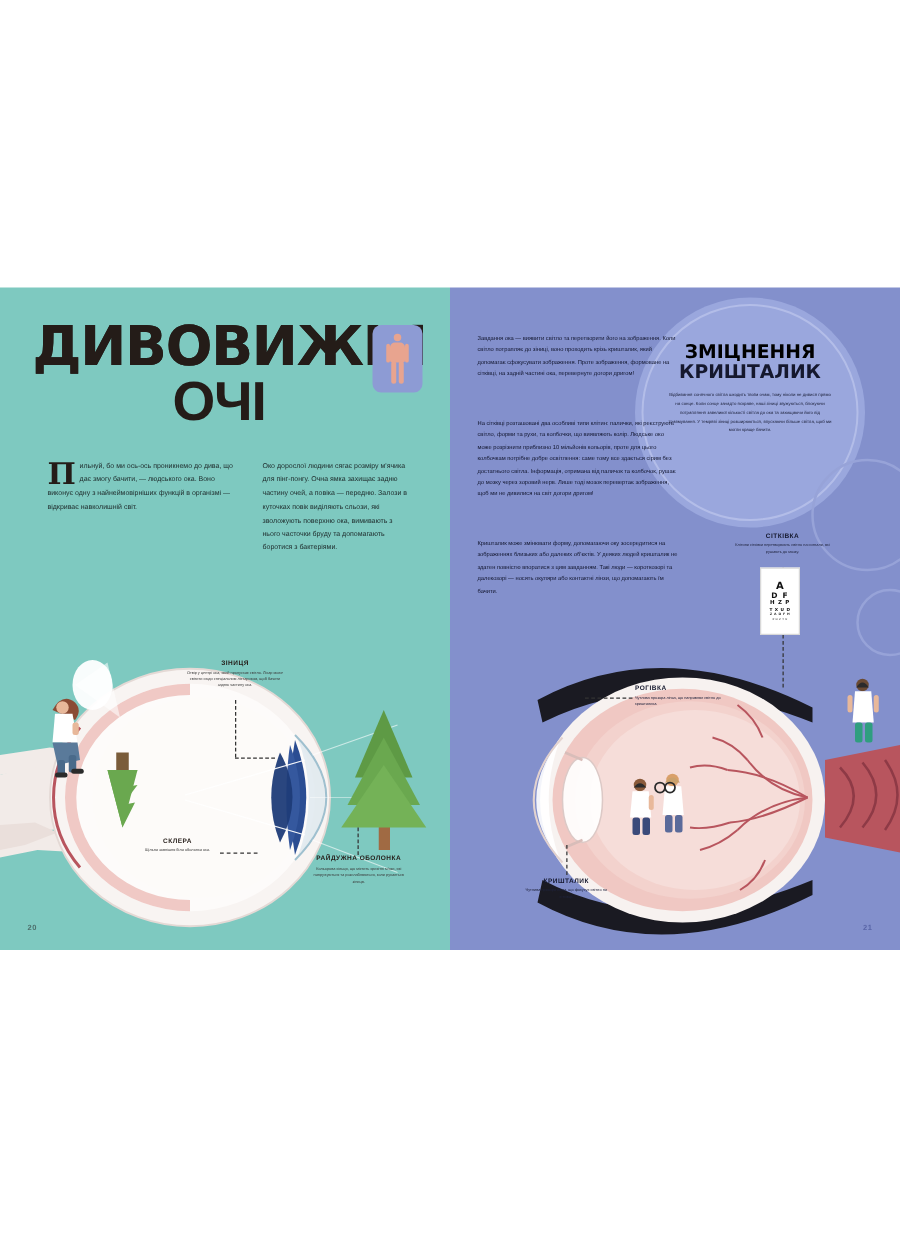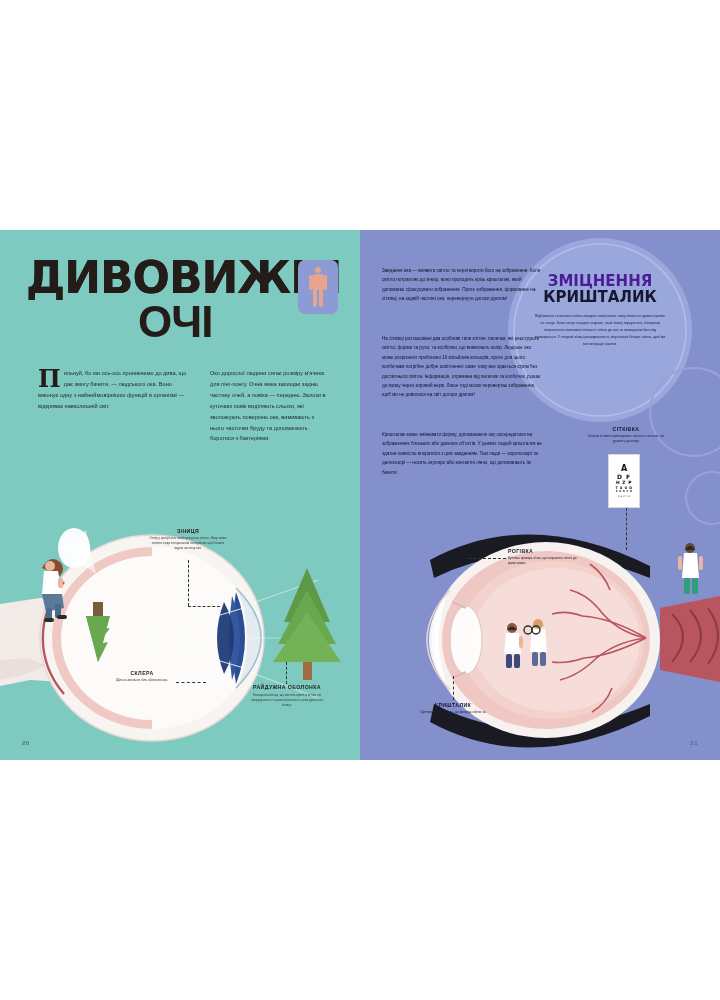--- a/index.html
+++ b/index.html
@@ -262,21 +262,21 @@
         <path d="M325 320 q5 -8 10 0 z" fill="#2b2b2b"></path>
         <path d="M324 323 L337 323 L339 348 L322 348 Z" fill="#ffffff"></path>
         <rect x="324" y="348" width="6" height="16" rx="2" fill="#2f9e7f"></rect>
         <rect x="332" y="348" width="6" height="16" rx="2" fill="#2f9e7f"></rect>
         <rect x="318" y="326" width="4" height="14" rx="2" fill="#e8b89a"></rect>
         <rect x="339" y="326" width="4" height="14" rx="2" fill="#e8b89a"></rect>
       </g>
     </svg>
 
     <div style="position:absolute;left:162px;top:44px;width:156px;text-align:center;">
-      <div style="font-size:15px;font-weight:bold;color:#4c1d95;line-height:1.06;font-family:'DejaVu Sans',sans-serif;">ЗМІЦНЕННЯ</div>
+      <div style="font-size:15px;font-weight:bold;color:#000000;line-height:1.06;font-family:'DejaVu Sans',sans-serif;">ЗМІЦНЕННЯ</div>
       <div style="font-size:15px;font-weight:bold;color:#15182e;line-height:1.06;font-family:'DejaVu Sans',sans-serif;">КРИШТАЛИК</div>
       <div style="font-size:3.5px;line-height:2.0;color:#1b1f38;margin-top:7px;padding:0 12px;">Відбивання сонячного світла шкодить твоїм очам, тому ніколи не дивися прямо на сонце. Коли сонце занадто яскраве, наші зіниці звужуються, блокуючи потрапляння завеликої кількості світла до ока та захищаючи його від травмування. У темряві зіниці розширюються, впускаючи більше світла, щоб ми могли краще бачити.</div>
     </div>
 
     <div style="position:absolute;left:22px;top:36px;width:160px;font-size:4.6px;line-height:2.05;color:#10142c;">Завдання ока — виявити світло та перетворити його на зображення. Коли світло потрапляє до зіниці, воно проходить крізь кришталик, який допомагає сфокусувати зображення. Проте зображення, формоване на сітківці, на задній частині ока, перевернуте догори дригом!</div>
     <div style="position:absolute;left:22px;top:104px;width:160px;font-size:4.6px;line-height:2.05;color:#10142c;">На сітківці розташовані два особливі типи клітин: палички, які реєструють світло, форми та рухи, та колбочки, що виявляють колір. Людське око може розрізнити приблизно 10 мільйонів кольорів, проте для цього колбочкам потрібне добре освітлення: саме тому все здається сірим без достатнього світла. Інформація, отримана від паличок та колбочок, рушає до мозку через зоровий нерв. Лише тоді мозок перевертає зображення, щоб ми не дивилися на світ догори дригом!</div>
     <div style="position:absolute;left:22px;top:200px;width:160px;font-size:4.6px;line-height:2.05;color:#10142c;">Кришталик може змінювати форму, допомагаючи оку зосередитися на зображеннях близьких або далеких об'єктів. У деяких людей кришталик не здатен повністю впоратися з цим завданням. Такі люди — короткозорі та далекозорі — носять окуляри або контактні лінзи, що допомагають їм бачити.</div>
 
     <div class="lbl" style="left:228px;top:196px;width:76px;">
       <div class="lbl-t">СІТКІВКА</div>

